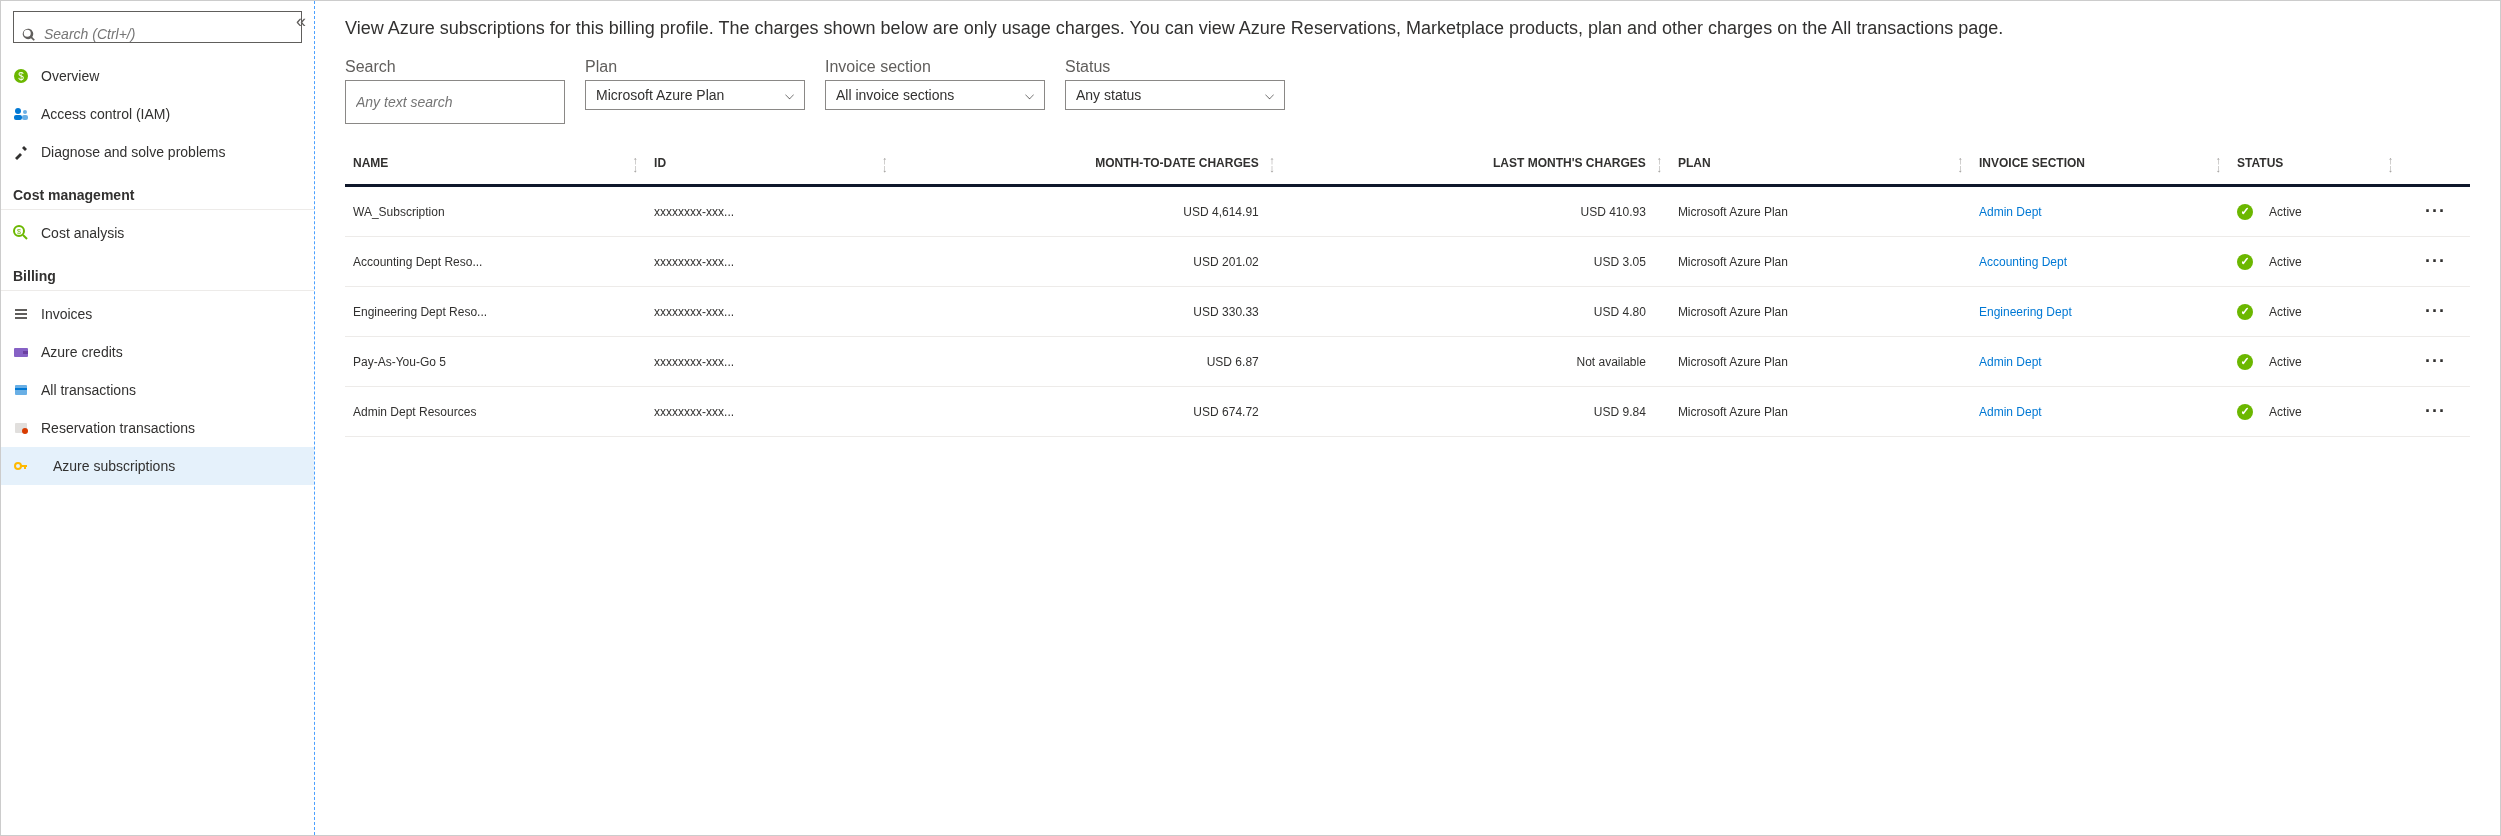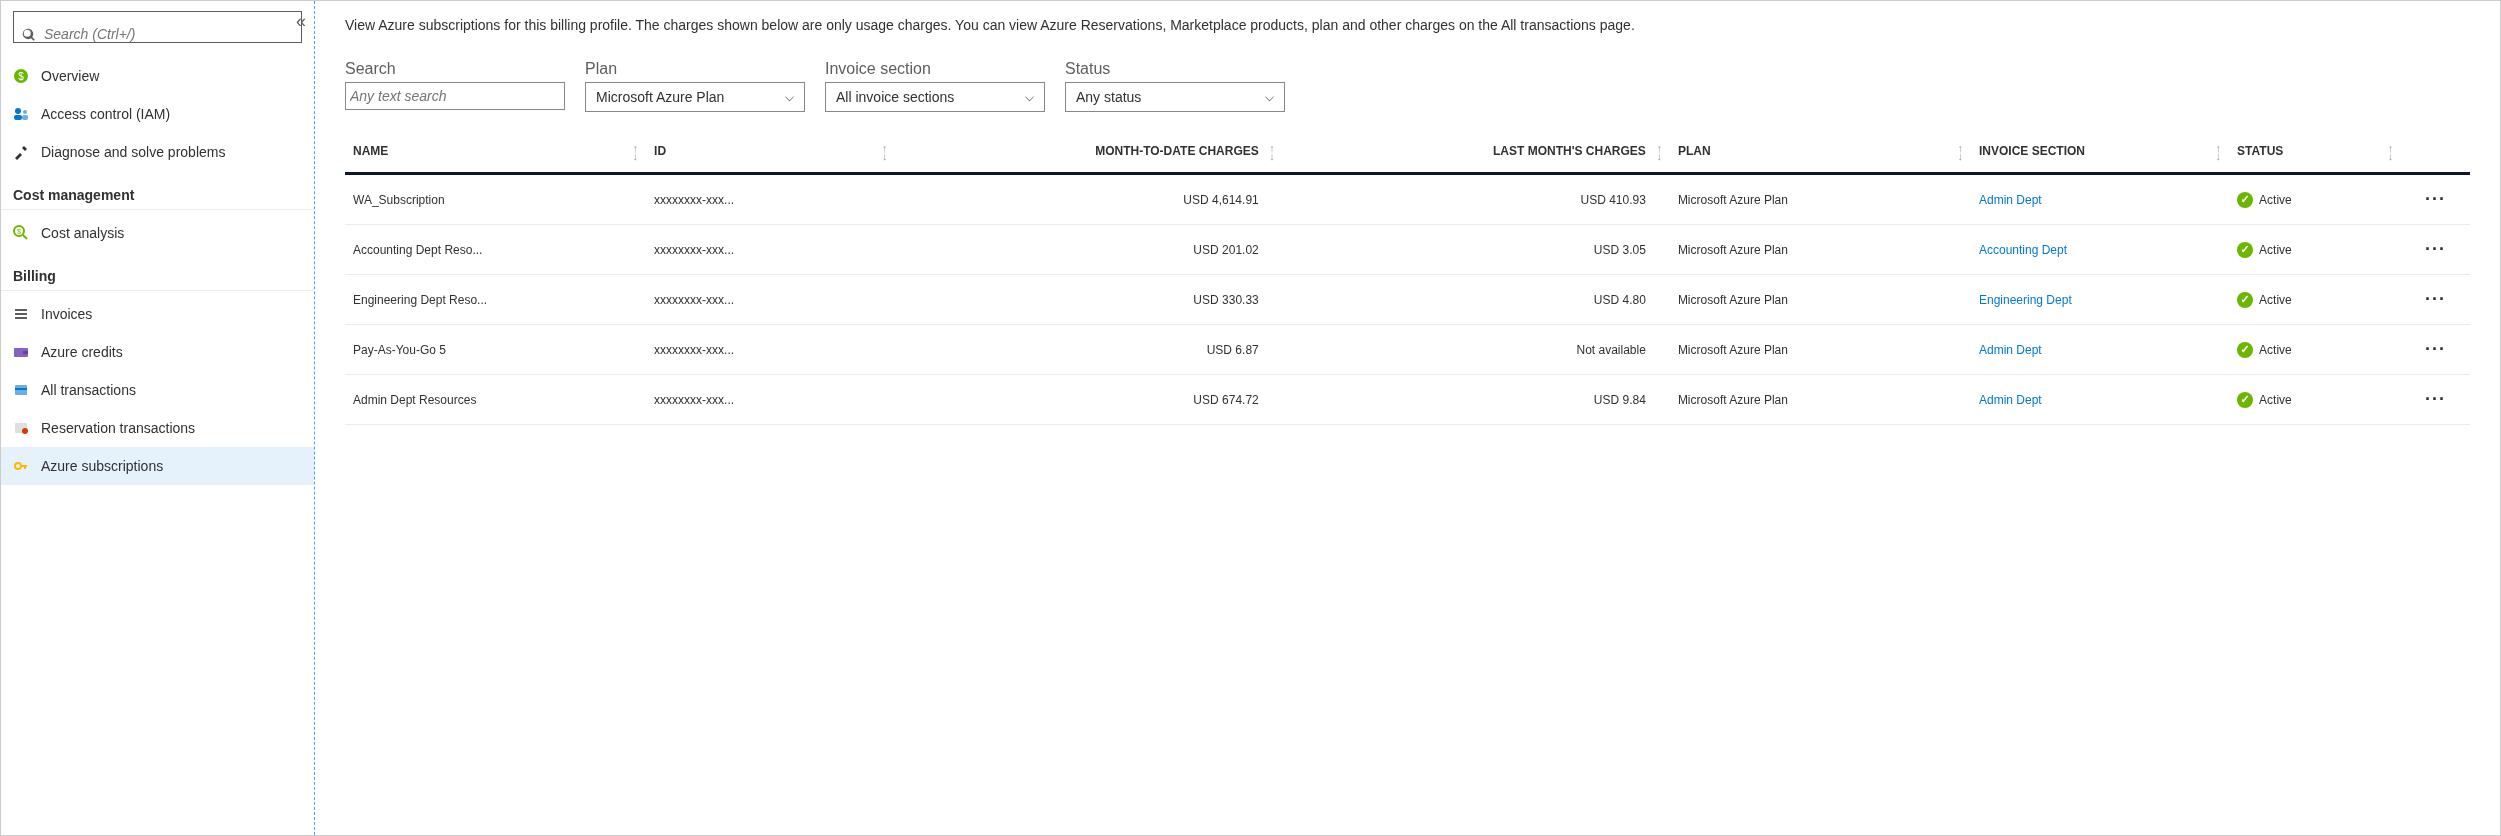--- a/index.html
+++ b/index.html
@@ -7,44 +7,44 @@
     
     
     .sidebar { width: 314px; border-right: 1px dashed #4aa0ff; display: flex; flex-direction: column; padding-top: 10px; position: relative; }
     .collapse-toggle { position: absolute; right: 8px; top: 10px; font-size: 18px; cursor: pointer; color: #605e5c; }
     .search-box { margin: 0 12px 14px 12px; display: flex; align-items: flex-end; border: 1px solid #605e5c; height: 32px; padding: 0 8px; }
     .search-box svg { width: 14px; height: 14px; margin-right: 8px; fill: #605e5c; }
     .search-box input { border: none; outline: none; flex: 1; font-style: italic; color: #605e5c; font-size: 14px; }
     
     .nav-item { display: flex; align-items: center; height: 38px; padding: 0 12px; cursor: pointer; font-size: 14px; color: #323130; }
     .nav-item .icon-slot { width: 28px; display: flex; align-items: center; justify-content: flex-start; }
-    .nav-item.active { background: #e5f1fb; }
+    .nav-item.active { background: #e5f1fb; gap: 12px; }
     
     .nav-heading { font-size: 14px; font-weight: 600; color: #323130; padding: 16px 12px 6px 12px; border-bottom: 1px solid #edebe9; margin-bottom: 4px; }
     
     
     .main { flex: 1; padding: 14px 30px; overflow: hidden; }
-    .description { font-size: 14px; color: #323130; margin-bottom: 24px; max-width: 2100px; line-height: 1.5; }
+    .description { font-size: 18px; color: #323130; margin-bottom: 16px; max-width: 2100px; line-height: 1.5; }
     
     .filters { display: flex; gap: 20px; margin-bottom: 18px; }
     .filter { display: flex; flex-direction: column; }
     .filter label { font-size: 16px; color: #605e5c; margin-bottom: 4px; }
-    .text-input { width: 220px; height: 28px; border: 1px solid #8a8886; padding: 0 4px; font-style: italic; font-size: 14px; }
+    .text-input { width: 220px; height: 44px; border: 1px solid #8a8886; padding: 0 10px; font-style: italic; font-size: 14px; }
     .select { height: 30px; border: 1px solid #8a8886; display: flex; align-items: center; justify-content: space-between; padding: 0 10px; width: 220px; font-size: 14px; cursor: pointer; }
     .select .chev { font-size: 12px; color: #323130; }
     
     
     table { width: 100%; border-collapse: collapse; table-layout: fixed; }
     th { text-align: left; font-size: 12px; font-weight: 600; color: #323130; padding: 14px 8px; border-bottom: 3px solid #0f172a; text-transform: uppercase; position: relative; }
     th .sort { position: absolute; right: 8px; top: 14px; color: #a19f9d; font-size: 11px; line-height: 8px; }
     td { font-size: 12px; padding: 14px 8px; border-bottom: 1px solid #edebe9; white-space: nowrap; overflow: hidden; text-overflow: ellipsis; }
     td.right { text-align: right; padding-right: 24px; }
     th.right { text-align: right; padding-right: 24px; }
     .link { color: #0078d4; cursor: pointer; }
-    .status-cell { display: flex; align-items: center; gap: 6px; }
+    .status-cell { display: flex; align-items: center; gap: 16px; }
     .status-icon { width: 16px; height: 16px; border-radius: 50%; background: #6bb700; display: flex; align-items: center; justify-content: center; }
     .status-icon::after { content: "✓"; color: #fff; font-size: 11px; font-weight: bold; }
     .row-menu { font-size: 18px; font-weight: bold; cursor: pointer; text-align: center; letter-spacing: 1px; }
     
     col.c-name { width: 175px; }
     col.c-id { width: 145px; }
     col.c-mtd { width: 225px; }
     col.c-last { width: 225px; }
     col.c-plan { width: 175px; }
     col.c-inv { width: 150px; }

